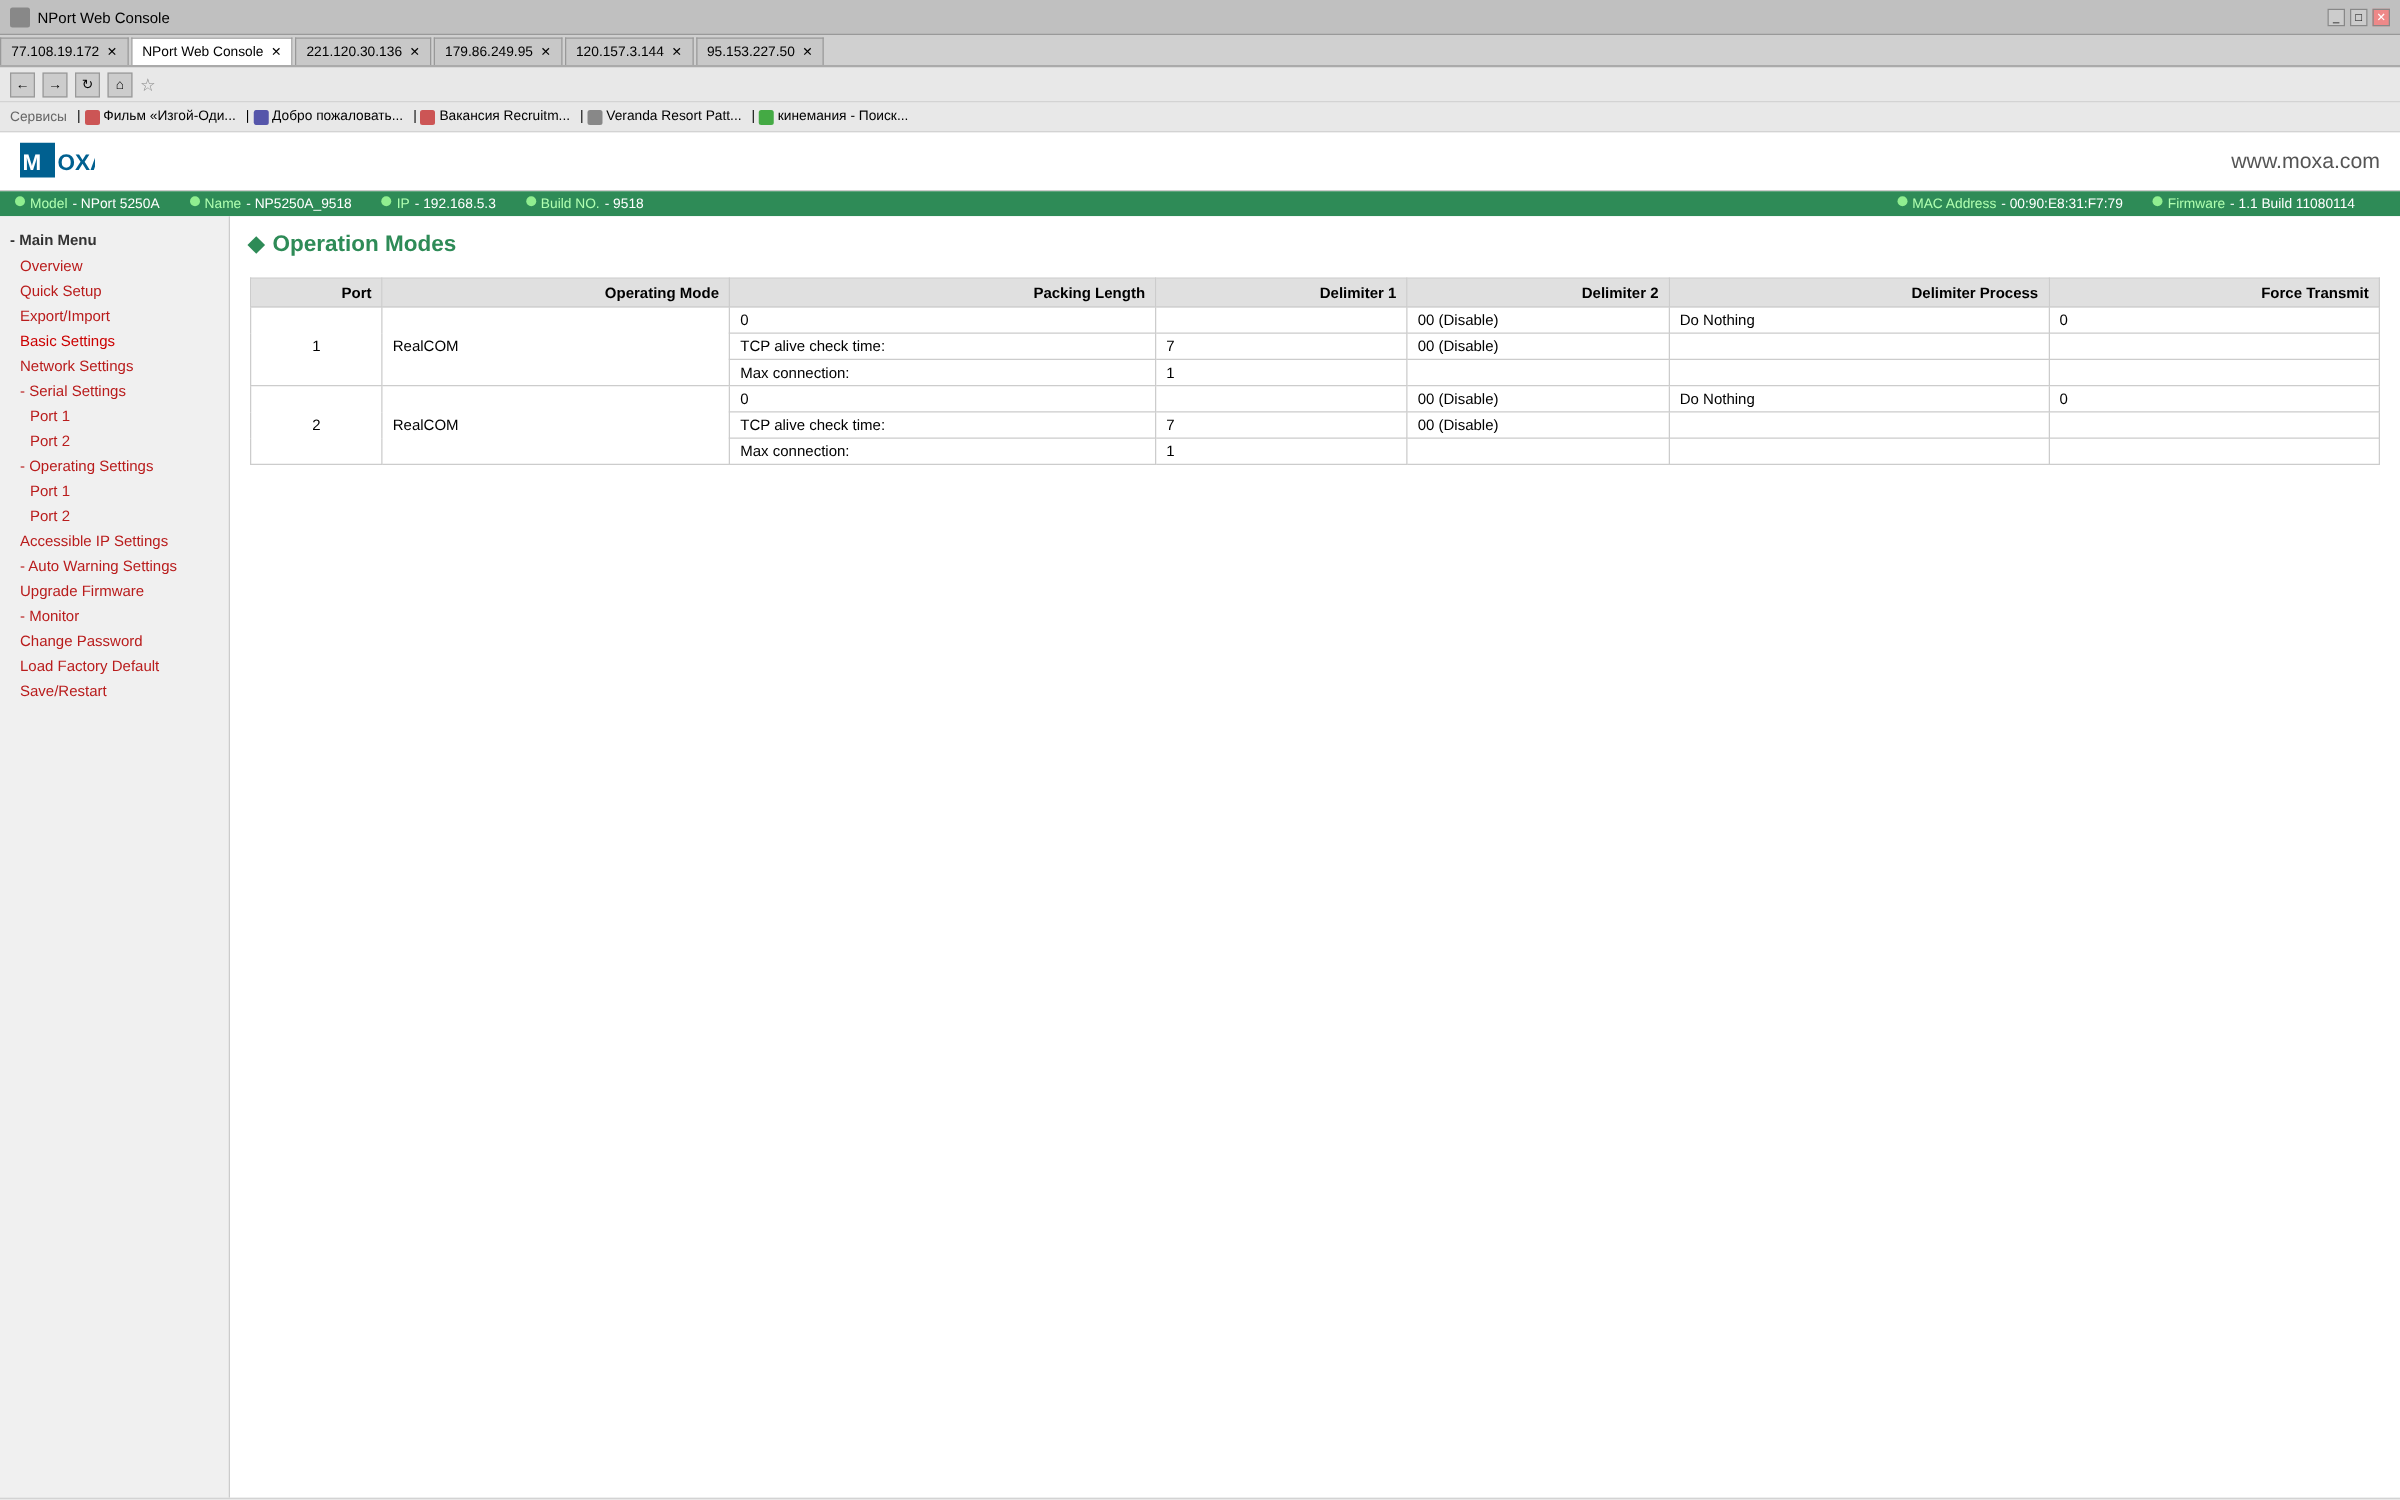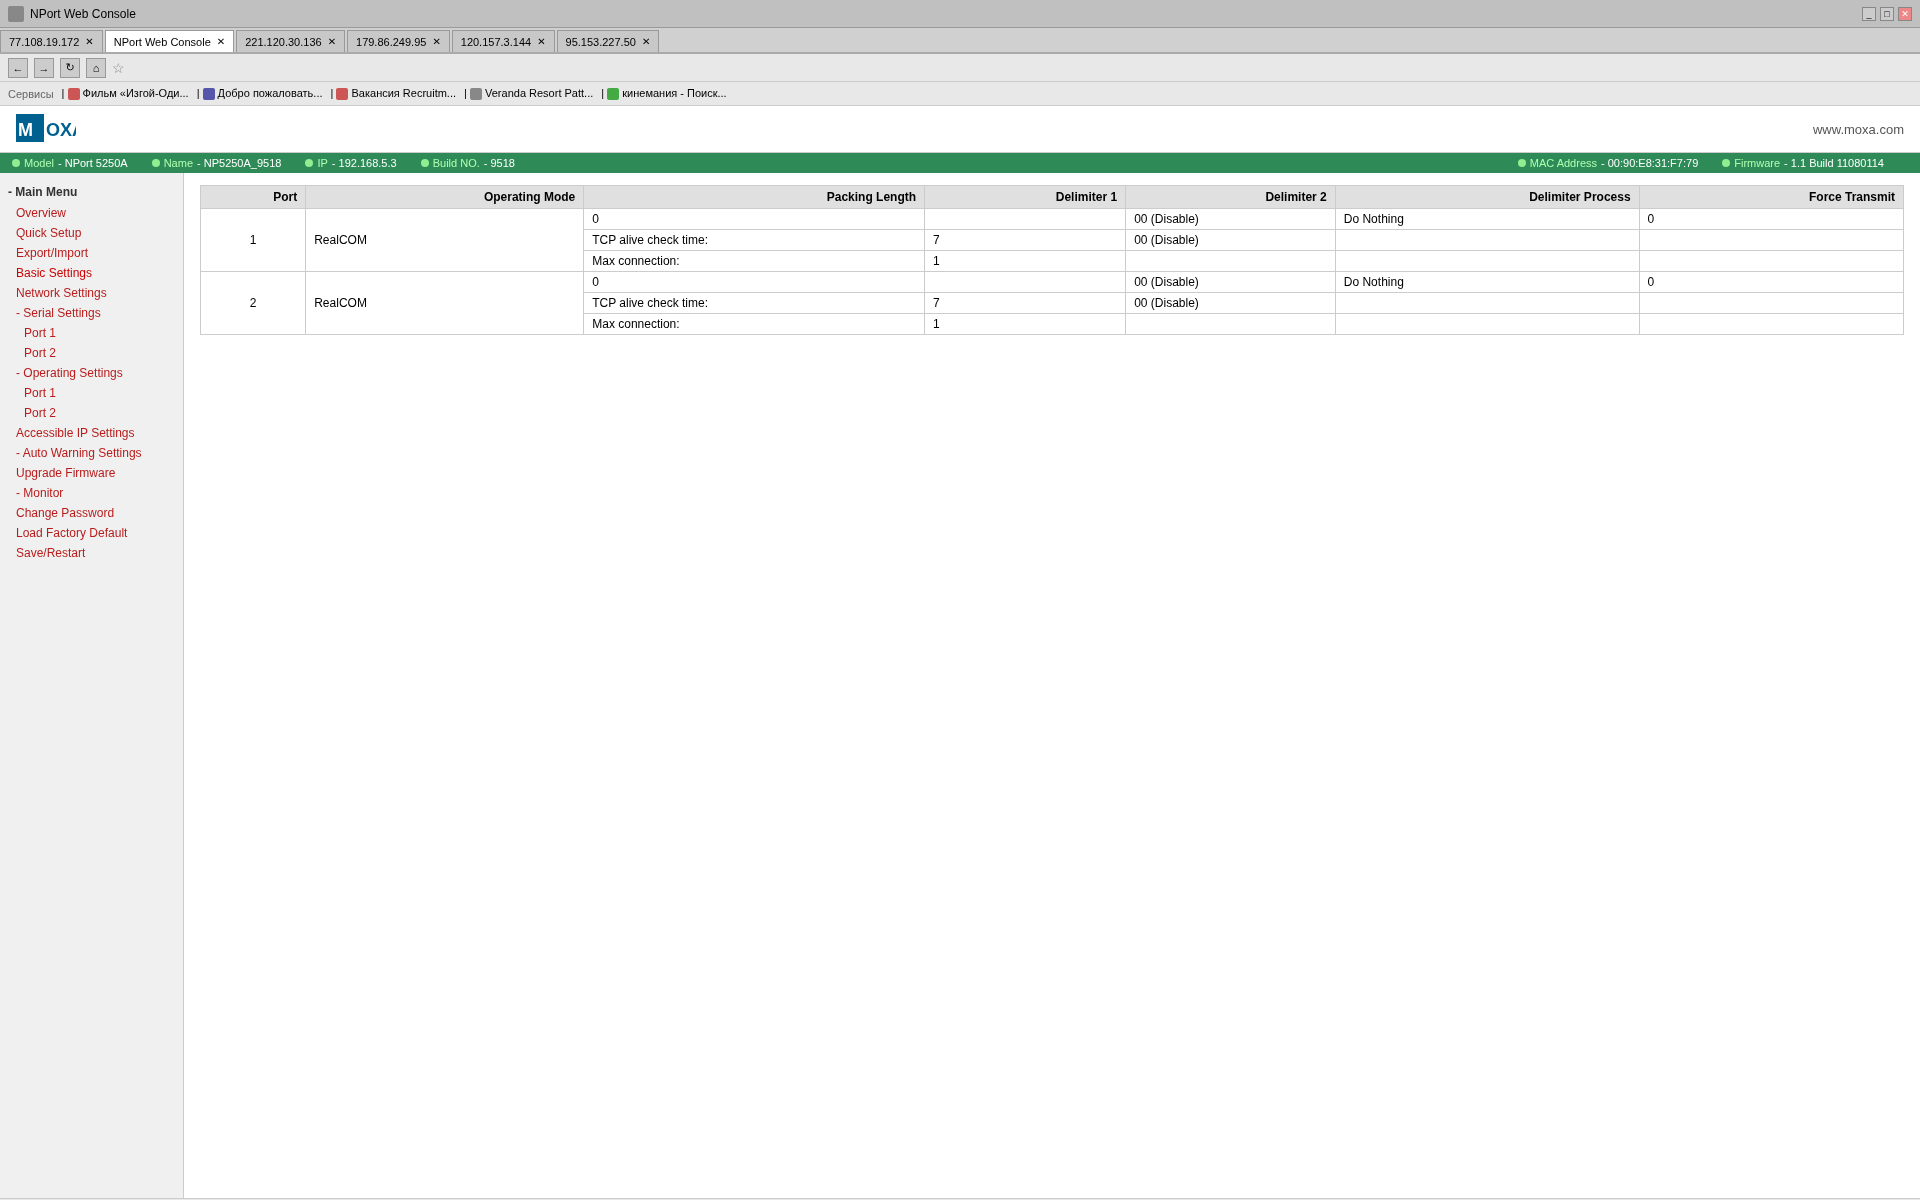--- a/index.html
+++ b/index.html
@@ -24,25 +24,25 @@
 
     
     .bookmarks-bar { background: #e8e8e8; height: 24px; display: flex; align-items: center; padding: 0 8px; gap: 8px; border-bottom: 1px solid #ccc; font-size: 11px; }
 
     
     .page-wrapper { display: flex; flex-direction: column; height: calc(100vh - 108px); }
 
     
     .page-header { background: #fff; border-bottom: 1px solid #ccc; display: flex; align-items: center; justify-content: space-between; padding: 8px 16px; }
     .header-tagline { font-size: 13px; color: #444; text-align: center; flex: 1; }
-    .header-website { font-size: 13px; color: #555; }
+    .header-website { font-size: 17px; color: #555; }
 
     
     .info-bar { background: #2e8b57; color: #fff; display: flex; padding: 4px 12px; gap: 0; }
-    .info-item { display: flex; align-items: center; gap: 4px; margin-right: 24px; font-size: 11px; }
+    .info-item { display: flex; align-items: flex-start; gap: 4px; margin-right: 24px; font-size: 11px; }
     .info-dot { width: 8px; height: 8px; background: #90EE90; border-radius: 50%; flex-shrink: 0; }
     .info-label { color: #b0ffb0; }
     .info-value { color: #fff; }
 
     
     .content-area { display: flex; flex: 1; }
 
     
     .sidebar { width: 184px; background: #f0f0f0; border-right: 1px solid #ccc; padding: 8px 0; flex-shrink: 0; }
     .sidebar-section { font-weight: bold; color: #333; padding: 4px 8px; font-size: 12px; }
@@ -191,20 +191,24 @@
       <div class="sidebar-item">Accessible IP Settings</div>
       <div class="sidebar-item">- Auto Warning Settings</div>
       <div class="sidebar-item">Upgrade Firmware</div>
       <div class="sidebar-item">- Monitor</div>
       <div class="sidebar-item">Change Password</div>
       <div class="sidebar-item">Load Factory Default</div>
       <div class="sidebar-item">Save/Restart</div>
     </div>
 
     <div class="main-content">
+      <div class="page-title-area">
+        <div class="page-title-diamond"></div>
+        <h1 class="page-title">Operation Modes</h1>
+      </div>
 
       <table class="data-table">
         <thead>
           <tr>
             <th>Port</th>
             <th>Operating Mode</th>
             <th>Packing Length</th>
             <th>Delimiter 1</th>
             <th>Delimiter 2</th>
             <th>Delimiter Process</th>

